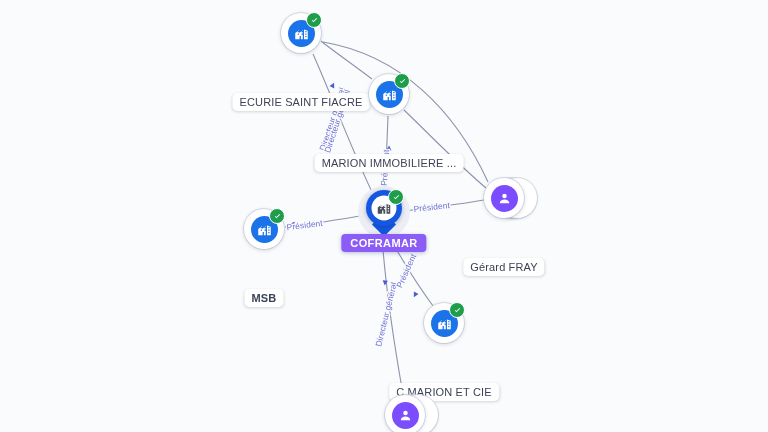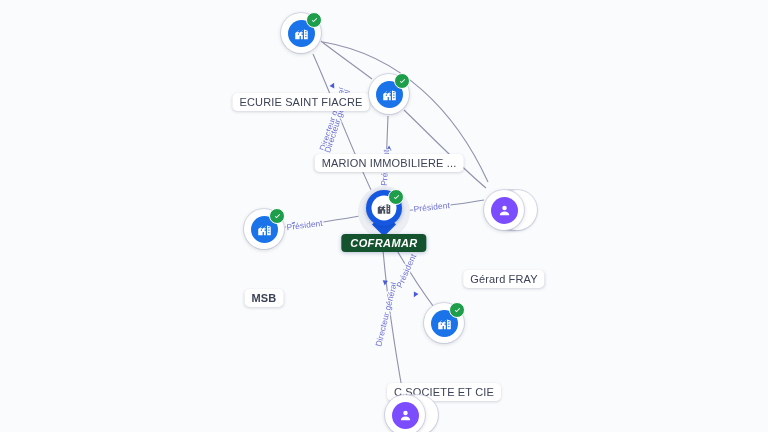--- a/index.html
+++ b/index.html
@@ -251,21 +251,21 @@
             </svg>
           </div>
           <div class="badge-check" style="background: rgb(30, 158, 74);">
             <svg width="9" height="9" viewBox="0 0 24 24" aria-hidden="true">
               <path fill="#ffffff" d="M9.2 16.4 5 12.2l1.5-1.5 2.7 2.7 8-8L18.7 7z"></path>
             </svg>
           </div>
         </div>
         <div class="node-label" style="color: rgb(60, 66, 87);">MARION IMMOBILIERE ...</div>
       </div>
-      <div class="node stacked" style="left: 504px; top: 210px;">
+      <div class="node stacked" style="left: 504px; top: 198px;">
         <div class="node-disc">
           <div class="icon-circle person" style="background: rgb(124, 77, 255);">
             <svg width="15" height="15" viewBox="0 0 24 24" aria-hidden="true">
               <circle cx="12" cy="8" r="3.6" fill="#ffffff"></circle>
               <path fill="#ffffff" d="M4.5 19.5c0-4 3.4-6 7.5-6s7.5 2 7.5 6z"></path>
             </svg>
           </div>
         </div>
         <div class="node-label" style="color: rgb(60, 66, 87);">Gérard FRAY</div>
       </div>
@@ -295,37 +295,37 @@
               <path fill="#4a4f5e" d="M2 21V11l6-4.2V11l6-4.2V21h-3v-5H9v5H2zm4-7h2v-2H6v2zm0-4h2V8H6v2zm6 4h2v-2h-2v2zm0-4h2V8h-2v2z"></path>
               <path fill="#4a4f5e" d="M16 21V5.6l6 2.1V21h-6zm2-3h2v-2h-2v2zm0-4h2v-2h-2v2zm0-4h2V8h-2v2z"></path>
             </svg>
           </div>
           <div class="pin-badge" style="background: rgb(30, 158, 74);">
             <svg width="9" height="9" viewBox="0 0 24 24" aria-hidden="true">
               <path fill="#ffffff" d="M9.2 16.4 5 12.2l1.5-1.5 2.7 2.7 8-8L18.7 7z"></path>
             </svg>
           </div>
         </div>
-        <div class="selected-label" style="background: #14532d; font-style: italic;">COFRAMAR</div>
+        <div class="selected-label" style="background: #8b5cf6;">COFRAMAR</div>
       </div>
       <div class="node" style="left: 444px; top: 323px;">
         <div class="node-disc">
           <div class="icon-circle" style="background: rgb(26, 115, 232);">
             <svg width="15" height="15" viewBox="0 0 24 24" aria-hidden="true">
               <path fill="#ffffff" d="M2 21V11l6-4.2V11l6-4.2V21h-3v-5H9v5H2zm4-7h2v-2H6v2zm0-4h2V8H6v2zm6 4h2v-2h-2v2zm0-4h2V8h-2v2z"></path>
               <path fill="#ffffff" d="M16 21V5.6l6 2.1V21h-6zm2-3h2v-2h-2v2zm0-4h2v-2h-2v2zm0-4h2V8h-2v2z"></path>
             </svg>
           </div>
           <div class="badge-check" style="background: rgb(30, 158, 74);">
             <svg width="9" height="9" viewBox="0 0 24 24" aria-hidden="true">
               <path fill="#ffffff" d="M9.2 16.4 5 12.2l1.5-1.5 2.7 2.7 8-8L18.7 7z"></path>
             </svg>
           </div>
         </div>
-        <div class="node-label" style="color: rgb(60, 66, 87);">C.SOCIETE ET CIE</div>
+        <div class="node-label" style="color: rgb(60, 66, 87);">C.MARION ET CIE</div>
       </div>
       <div class="node stacked" style="left: 405px; top: 415px;">
         <div class="node-disc">
           <div class="icon-circle person" style="background: rgb(124, 77, 255);">
             <svg width="15" height="15" viewBox="0 0 24 24" aria-hidden="true">
               <circle cx="12" cy="8" r="3.6" fill="#ffffff"></circle>
               <path fill="#ffffff" d="M4.5 19.5c0-4 3.4-6 7.5-6s7.5 2 7.5 6z"></path>
             </svg>
           </div>
         </div>

